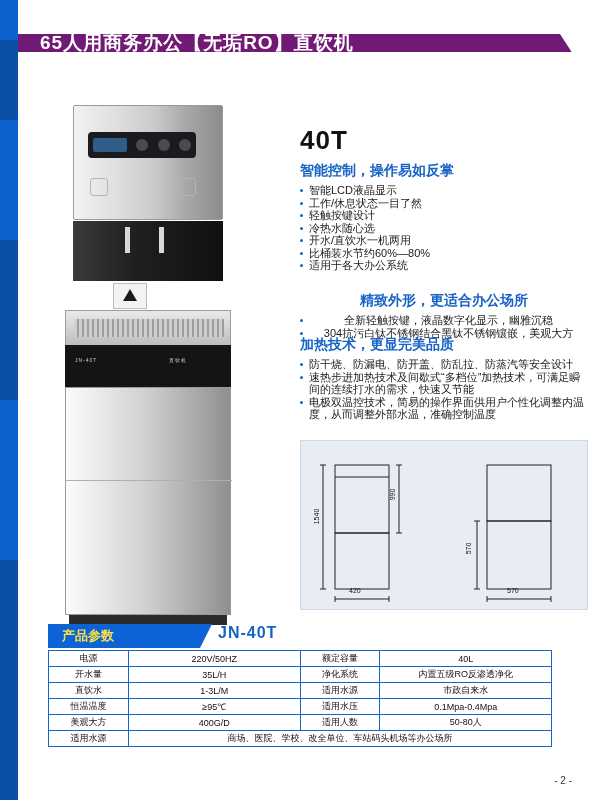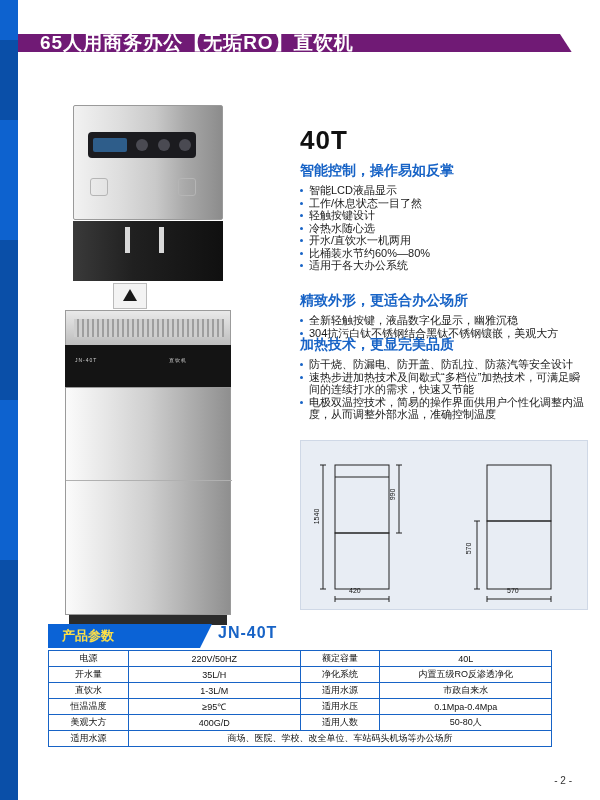--- a/index.html
+++ b/index.html
@@ -119,21 +119,21 @@
   }
   .sec ul { list-style:none; margin:0; padding:0; }
   .sec li {
     position:relative; padding-left:9px; font-size:11px; line-height:12.5px; color:#1a1a1a;
   }
   .sec li::before {
     content:""; position:absolute; left:0; top:5px;
     width:3px; height:3px; background:#1763c6; border-radius:50%;
   }
   #sec1 { top:162px; }
-  #sec2 { top:292px; }
+  #sec2 { top:292px;text-align:center; }
   #sec3 { top:336px; }
   
   .dims {
     position:absolute; left:300px; top:440px; width:288px; height:170px;
     background:#e8edf4; border:1px solid #cfd8e6;
   }
   .dims svg { display:block; }
   
   .params-head {
     position:absolute; left:48px; top:624px; width:152px; height:24px;

